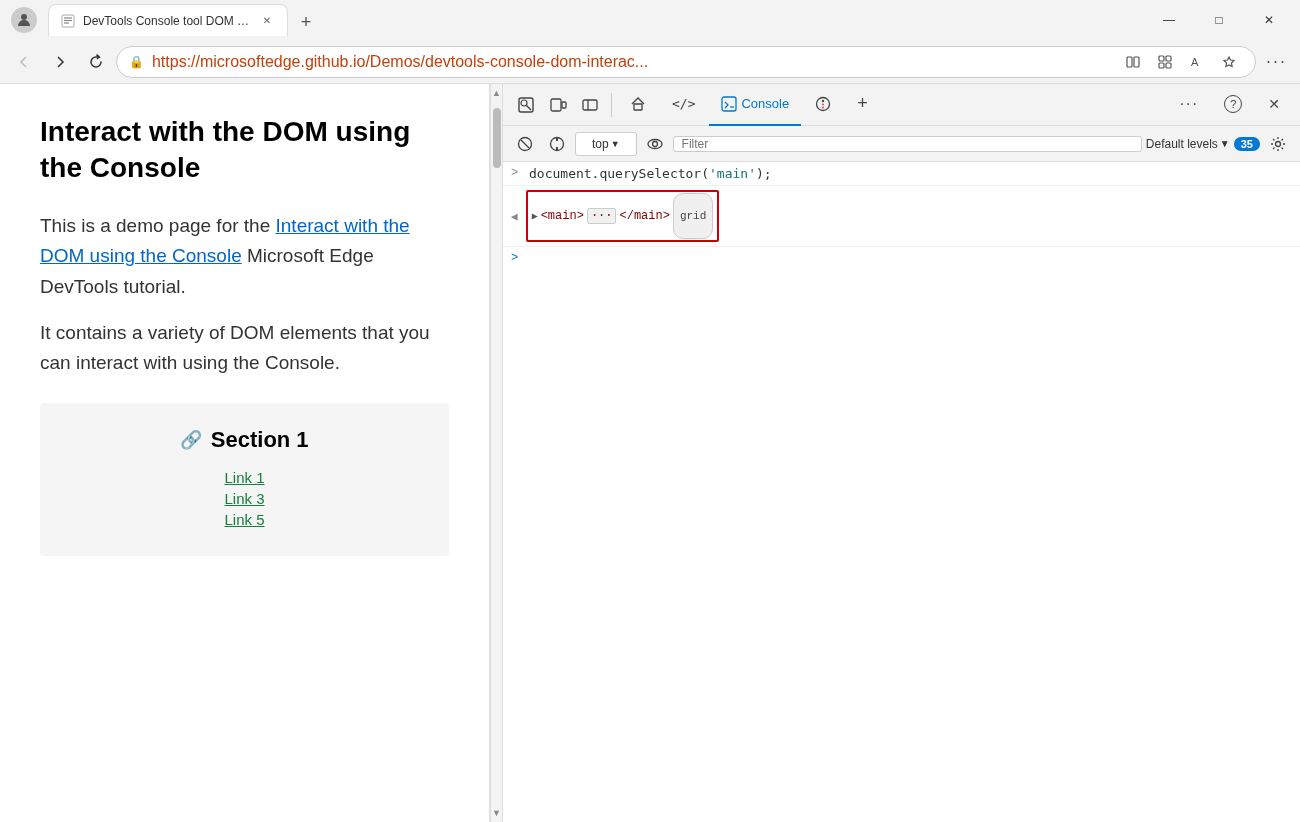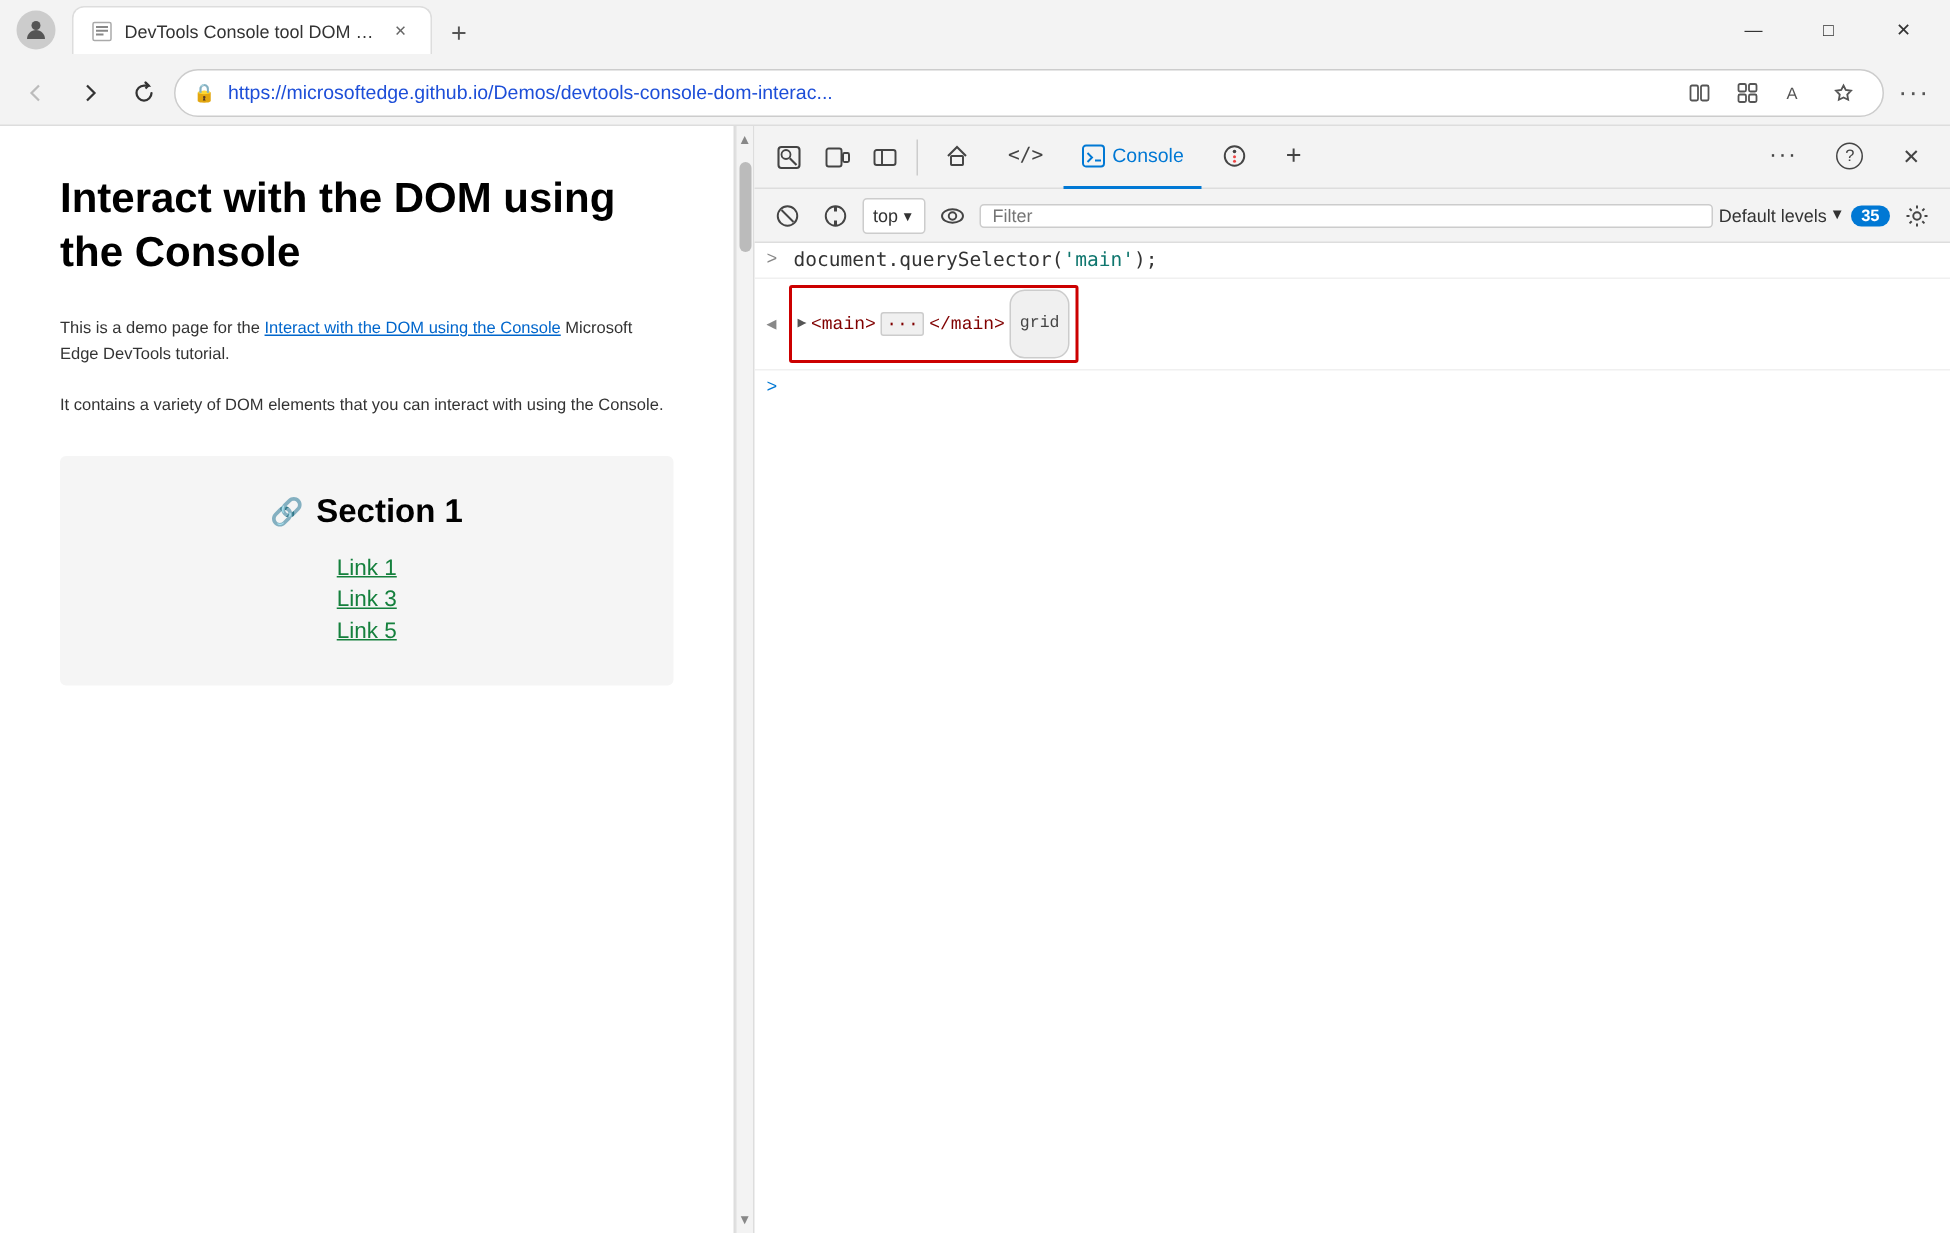--- a/index.html
+++ b/index.html
@@ -20,50 +20,50 @@
     .new-tab-btn { width: 28px; height: 28px; border-radius: 50%; display: flex; align-items: center; justify-content: center; cursor: pointer; font-size: 18px; color: #555; margin-left: 4px; }
     .window-controls { display: flex; gap: 4px; margin-left: auto; }
     .win-btn { width: 46px; height: 32px; display: flex; align-items: center; justify-content: center; cursor: pointer; font-size: 12px; color: #333; }
 
     
     .nav-bar { height: 44px; background: #f3f3f3; display: flex; align-items: center; padding: 0 8px; gap: 4px; border-bottom: 1px solid #ddd; }
     .nav-btn { width: 32px; height: 32px; border-radius: 4px; display: flex; align-items: center; justify-content: center; cursor: pointer; color: #333; font-size: 16px; }
     .nav-btn.disabled { color: #bbb; cursor: default; }
     .address-bar { flex: 1; height: 32px; background: white; border: 1px solid #ccc; border-radius: 16px; display: flex; align-items: center; padding: 0 12px; gap: 8px; }
     .lock-icon { font-size: 12px; color: #555; }
-    .address-text { font-size: 13px; color: #1d4ed8; flex: 1; }
+    .address-text { font-size: 16px; color: #c2410c; flex: 1; }
     .address-actions { display: flex; gap: 4px; }
     .addr-btn { width: 28px; height: 28px; border-radius: 50%; display: flex; align-items: center; justify-content: center; cursor: pointer; font-size: 13px; color: #555; }
     .nav-right { display: flex; gap: 2px; align-items: center; }
 
     
     .main-area { flex: 1; display: flex; overflow: hidden; }
 
     
     .page-content { width: 490px; min-width: 490px; background: white; overflow-y: auto; padding: 30px 40px; border-right: 1px solid #ddd; }
     .page-title { font-size: 28px; font-weight: 700; line-height: 1.3; color: #000; margin-bottom: 24px; }
-    .page-desc { font-size: 11px; line-height: 1.6; color: #333; margin-bottom: 16px; }
+    .page-desc { font-size: 19px; line-height: 1.6; color: #333; margin-bottom: 16px; }
     .page-desc a { color: #0066cc; text-decoration: underline; }
     .section-box { background: #f5f5f5; border-radius: 4px; padding: 24px; margin-top: 24px; text-align: center; }
     .section-heading { font-size: 22px; font-weight: 700; color: #000; margin-bottom: 16px; display: flex; align-items: center; justify-content: center; gap: 8px; }
     .section-link { display: block; color: #15803d; text-decoration: underline; margin: 4px 0; font-size: 15px; }
 
     
     .devtools-panel { flex: 1; background: white; display: flex; flex-direction: column; border-left: 1px solid #ddd; }
 
     
     .devtools-toolbar { height: 42px; background: #f3f3f3; border-bottom: 1px solid #ddd; display: flex; align-items: center; padding: 0 8px; gap: 2px; }
     .dt-tool { width: 30px; height: 30px; border-radius: 4px; display: flex; align-items: center; justify-content: center; cursor: pointer; font-size: 14px; color: #444; }
     .dt-tab { padding: 0 12px; height: 42px; display: flex; align-items: center; font-size: 13px; color: #444; cursor: pointer; border-bottom: 2px solid transparent; white-space: nowrap; }
     .dt-tab.active { color: #0078d4; border-bottom: 2px solid #0078d4; font-weight: 500; }
 
     
     .console-toolbar { height: 36px; background: #f3f3f3; border-bottom: 1px solid #ddd; display: flex; align-items: center; padding: 0 8px; gap: 4px; }
     .ct-btn { width: 28px; height: 28px; border-radius: 4px; display: flex; align-items: center; justify-content: center; cursor: pointer; font-size: 13px; color: #444; }
-    .context-selector { display: flex; align-items: center; gap: 2px; height: 24px; padding: 0 6px; border: 1px solid #ccc; border-radius: 3px; background: white; cursor: pointer; font-size: 12px; color: #333; }
+    .context-selector { display: flex; align-items: center; gap: 2px; height: 24px; padding: 0 16px; border: 1px solid #ccc; border-radius: 3px; background: white; cursor: pointer; font-size: 12px; color: #333; }
     .filter-input { flex: 1; height: 16px; border: 1px solid #ccc; border-radius: 3px; padding: 0 8px; font-size: 12px; color: #999; background: white; }
     .log-levels { display: flex; align-items: center; gap: 2px; font-size: 12px; color: #333; cursor: pointer; }
     .log-levels-arrow { font-size: 10px; }
     .msg-count { display: flex; align-items: center; gap: 4px; font-size: 12px; }
     .msg-bubble { background: #0078d4; color: white; border-radius: 10px; padding: 1px 7px; font-size: 11px; font-weight: 600; }
     .settings-btn { width: 28px; height: 28px; border-radius: 4px; display: flex; align-items: center; justify-content: center; cursor: pointer; font-size: 15px; color: #444; margin-left: auto; }
 
     
     .console-output { flex: 1; overflow-y: auto; padding: 0; font-family: 'Consolas', 'Courier New', monospace; font-size: 13px; }
     .console-line { display: flex; align-items: flex-start; padding: 4px 8px; border-bottom: 1px solid #f0f0f0; min-height: 22px; }

